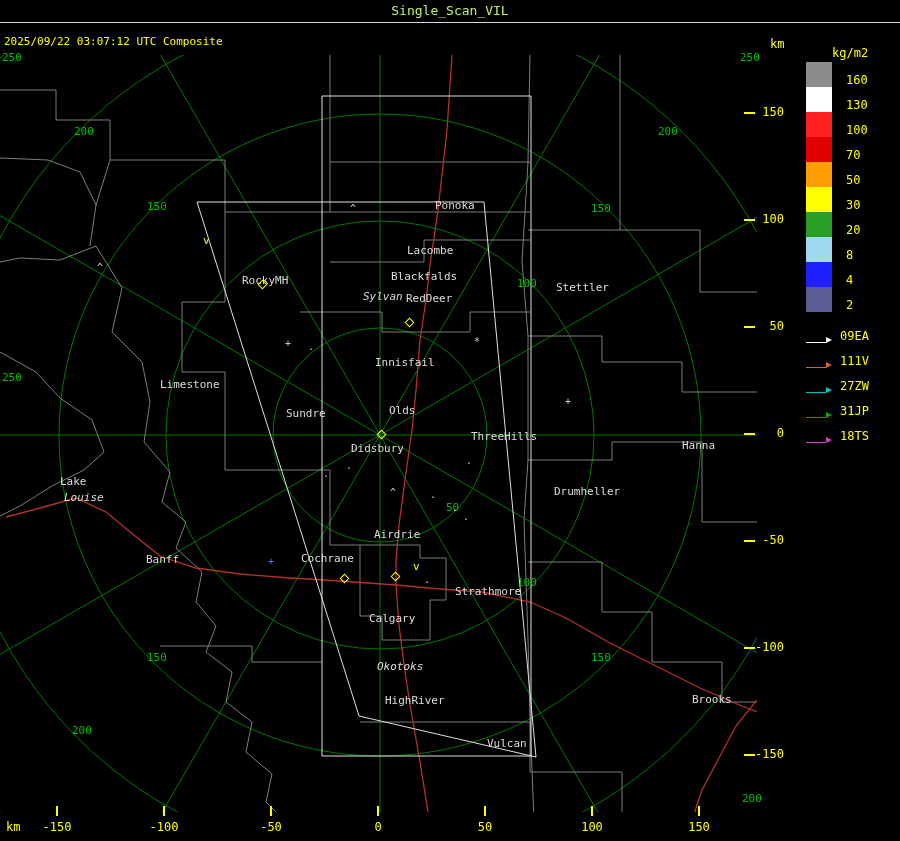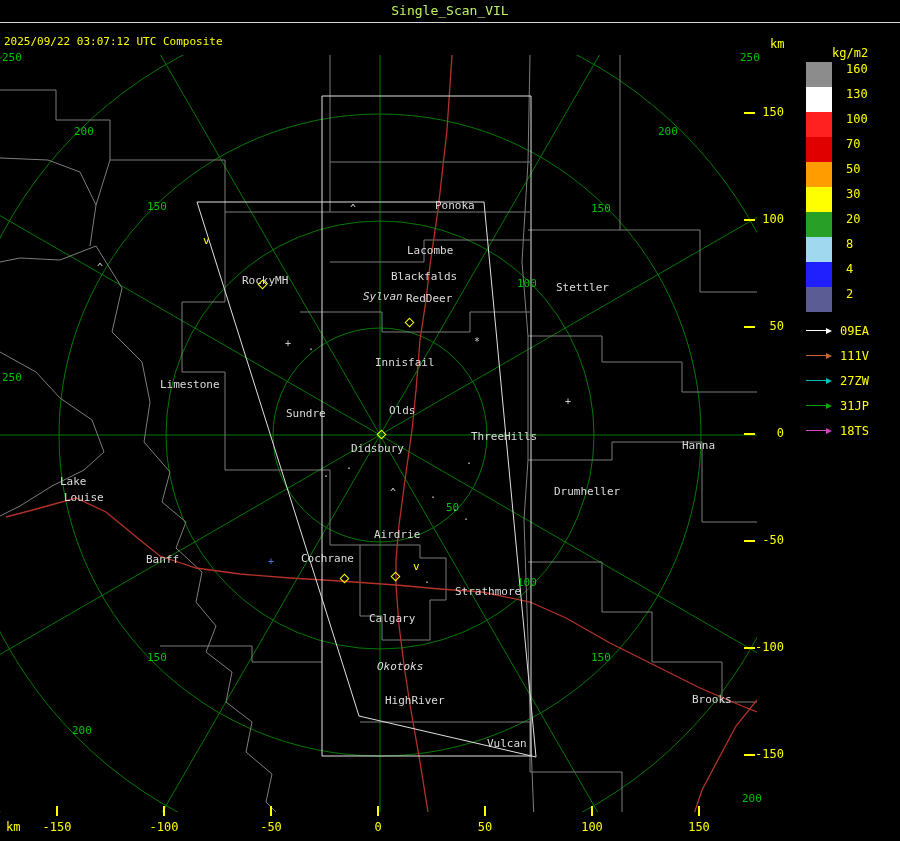--- a/index.html
+++ b/index.html
@@ -14,25 +14,25 @@
   .rlab{position:absolute;color:var(--gridlabel);font-size:11px}
   .ax-r{position:absolute;left:750px;width:34px;text-align:right;color:var(--axis);font-size:12px}
   .ax-b{position:absolute;width:44px;text-align:center;color:var(--axis);font-size:12px;top:820px}
   .tk-r{position:absolute;left:744px;width:11px;height:2px;background:var(--axis)}
   .tk-b{position:absolute;top:806px;width:2px;height:10px;background:var(--axis)}
   .marker{position:absolute;width:5px;height:5px;border:1px solid var(--marker);transform:rotate(45deg);background:transparent}
   .barb{position:absolute;color:var(--marker);font-size:11px}
   .dot{position:absolute;font-size:10px;line-height:12px}
   .legend-unit{position:absolute;left:832px;top:46px;color:var(--axis);font-size:12px}
   #legend{position:absolute;left:806px;top:62px}
-  .lrow{display:flex;height:25px;align-items:flex-start}
+  .lrow{display:flex;height:25px;align-items:flex-end}
   .swatch{width:26px;height:25px}
   .lval{color:var(--axis);font-size:12px;margin-left:14px}
   #sites{position:absolute;left:806px;top:318px}
-  .srow{display:flex;height:25px;align-items:center}
+  .srow{display:flex;height:25px;align-items:flex-end}
   .aline{display:inline-block;width:20px;height:1px}
   .ahead{display:inline-block;width:0;height:0;border-top:3px solid transparent;border-bottom:3px solid transparent;border-left-width:6px;border-left-style:solid}
   .sid{color:var(--axis);font-size:12px;margin-left:8px}
 </style>
 </head>
 <body>
 
 <svg id="map-svg" width="900" height="841">
   <defs>
       <clipPath id="mapclip">
@@ -184,21 +184,21 @@
     <div class="city" style="left: 242px; top: 274px;">RockyMH</div>
     <div class="city" style="left: 556px; top: 281px;">Stettler</div>
     <div class="city" style="left: 160px; top: 378px;">Limestone</div>
     <div class="city" style="left: 375px; top: 356px;">Innisfail</div>
     <div class="city" style="left: 286px; top: 407px;">Sundre</div>
     <div class="city" style="left: 389px; top: 404px;">Olds</div>
     <div class="city" style="left: 351px; top: 442px;">Didsbury</div>
     <div class="city" style="left: 471px; top: 430px;">ThreeHills</div>
     <div class="city" style="left: 682px; top: 439px;">Hanna</div>
     <div class="city" style="left: 60px; top: 475px;">Lake</div>
-    <div class="city" style="left: 64px; top: 491px;">Louise</div>
+    <div class="city" style="left: 64px; top: 491px; font-style: italic;">Louise</div>
     <div class="city" style="left: 554px; top: 485px;">Drumheller</div>
     <div class="city" style="left: 146px; top: 553px;">Banff</div>
     <div class="city" style="left: 374px; top: 528px;">Airdrie</div>
     <div class="city" style="left: 301px; top: 552px; text-align: right;">Cochrane</div>
     <div class="city" style="left: 369px; top: 582px; margin-top: 30px;">Calgary</div>
     <div class="city" style="left: 455px; top: 585px;">Strathmore</div>
     <div class="city" style="left: 377px; top: 660px; font-style: italic;">Okotoks</div>
     <div class="city" style="left: 385px; top: 694px;">HighRiver</div>
     <div class="city" style="left: 692px; top: 693px;">Brooks</div>
     <div class="city" style="left: 487px; top: 737px;">Vulcan</div>

